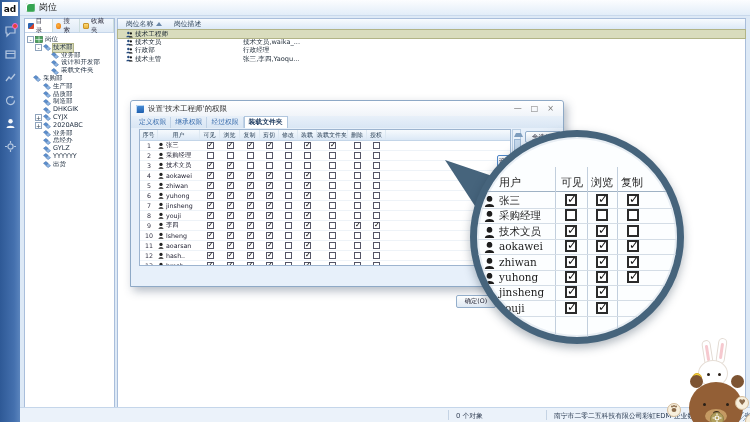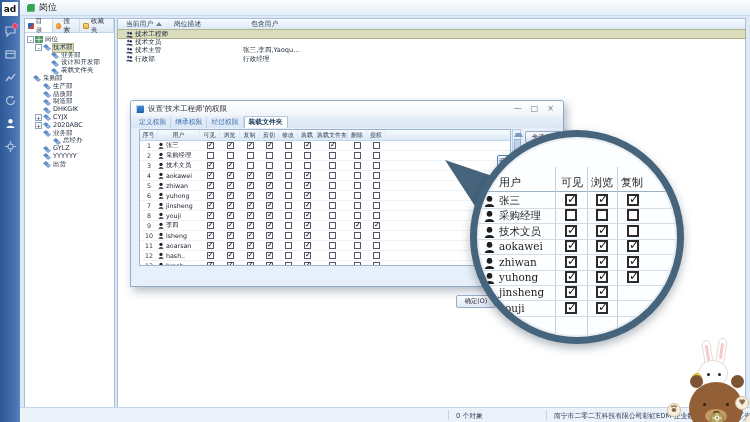--- a/index.html
+++ b/index.html
@@ -308,21 +308,21 @@
           <span class="tlabel">2020ABC</span>
         </div>
         <div class="tnode" style="padding-left: 10px;">
           <span class="exp"></span>
           <span class="nico"><svg width="8" height="7" viewBox="0 0 10 9">
               <polygon points="3.5,0.5 6.5,3 3.5,5.5 0.5,3" fill="#5b8fd0" stroke="#2d5f9e" stroke-width="0.6"></polygon>
               <polygon points="6.5,3.5 9.5,6 6.5,8.5 3.5,6" fill="#8db6e6" stroke="#2d5f9e" stroke-width="0.6"></polygon>
             </svg></span>
           <span class="tlabel">业务部</span>
         </div>
-        <div class="tnode" style="padding-left: 20px;">
+        <div class="tnode" style="padding-left: 10px;">
           <span class="exp"></span>
           <span class="nico"><svg width="8" height="7" viewBox="0 0 10 9">
               <polygon points="3.5,0.5 6.5,3 3.5,5.5 0.5,3" fill="#5b8fd0" stroke="#2d5f9e" stroke-width="0.6"></polygon>
               <polygon points="6.5,3.5 9.5,6 6.5,8.5 3.5,6" fill="#8db6e6" stroke="#2d5f9e" stroke-width="0.6"></polygon>
             </svg></span>
           <span class="tlabel">总经办</span>
         </div>
         <div class="tnode" style="padding-left: 10px;">
           <span class="exp"></span>
           <span class="nico"><svg width="8" height="7" viewBox="0 0 10 9">
@@ -345,23 +345,22 @@
               <polygon points="3.5,0.5 6.5,3 3.5,5.5 0.5,3" fill="#5b8fd0" stroke="#2d5f9e" stroke-width="0.6"></polygon>
               <polygon points="6.5,3.5 9.5,6 6.5,8.5 3.5,6" fill="#8db6e6" stroke="#2d5f9e" stroke-width="0.6"></polygon>
             </svg></span>
           <span class="tlabel">出货</span>
         </div>
       </div>
   </div>
 
   <div class="mainpanel">
     <div class="mhead">
-      <span class="mh1"><span>当前用户</span><span class="sort"></span></span>
+      <span class="mh1"><span>岗位名称</span><span class="sort"></span></span>
       <span class="mh2">岗位描述</span>
-      <span class="mh3">包含用户</span>
     </div>
     <div id="mbody">
         <div class="mrow sel">
           <span class="mc1">
             <span class="pgico"><svg width="7" height="7" viewBox="0 0 10 10">
                 <circle cx="3.4" cy="3" r="1.8" fill="#274b7d"></circle>
                 <path d="M0.5 9c0-2.8 5.8-2.8 5.8 0z" fill="#274b7d"></path>
                 <circle cx="7" cy="3.4" r="1.6" fill="#111"></circle>
                 <path d="M4.6 9.3c0-2.4 4.9-2.4 4.9 0z" fill="#111"></path>
               </svg></span>
@@ -371,44 +370,45 @@
         <div class="mrow">
           <span class="mc1">
             <span class="pgico"><svg width="7" height="7" viewBox="0 0 10 10">
                 <circle cx="3.4" cy="3" r="1.8" fill="#274b7d"></circle>
                 <path d="M0.5 9c0-2.8 5.8-2.8 5.8 0z" fill="#274b7d"></path>
                 <circle cx="7" cy="3.4" r="1.6" fill="#111"></circle>
                 <path d="M4.6 9.3c0-2.4 4.9-2.4 4.9 0z" fill="#111"></path>
               </svg></span>
             <span>技术文员</span>
           </span>
+          <span class="mc3">技术文员,waika_...</span>
+        </div>
+        <div class="mrow">
+          <span class="mc1">
+            <span class="pgico"><svg width="7" height="7" viewBox="0 0 10 10">
+                <circle cx="3.4" cy="3" r="1.8" fill="#274b7d"></circle>
+                <path d="M0.5 9c0-2.8 5.8-2.8 5.8 0z" fill="#274b7d"></path>
+                <circle cx="7" cy="3.4" r="1.6" fill="#111"></circle>
+                <path d="M4.6 9.3c0-2.4 4.9-2.4 4.9 0z" fill="#111"></path>
+              </svg></span>
+            <span>行政部</span>
+          </span>
+          <span class="mc3">行政经理</span>
         </div>
         <div class="mrow">
           <span class="mc1">
             <span class="pgico"><svg width="7" height="7" viewBox="0 0 10 10">
                 <circle cx="3.4" cy="3" r="1.8" fill="#274b7d"></circle>
                 <path d="M0.5 9c0-2.8 5.8-2.8 5.8 0z" fill="#274b7d"></path>
                 <circle cx="7" cy="3.4" r="1.6" fill="#111"></circle>
                 <path d="M4.6 9.3c0-2.4 4.9-2.4 4.9 0z" fill="#111"></path>
               </svg></span>
             <span>技术主管</span>
           </span>
           <span class="mc3">张三,李四,Yaoqu...</span>
-        </div>
-        <div class="mrow">
-          <span class="mc1">
-            <span class="pgico"><svg width="7" height="7" viewBox="0 0 10 10">
-                <circle cx="3.4" cy="3" r="1.8" fill="#274b7d"></circle>
-                <path d="M0.5 9c0-2.8 5.8-2.8 5.8 0z" fill="#274b7d"></path>
-                <circle cx="7" cy="3.4" r="1.6" fill="#111"></circle>
-                <path d="M4.6 9.3c0-2.4 4.9-2.4 4.9 0z" fill="#111"></path>
-              </svg></span>
-            <span>行政部</span>
-          </span>
-          <span class="mc3">行政经理</span>
         </div>
       </div>
   </div>
 
   <div class="statusbar">
     <span class="sdiv" style="left:428px"></span>
     <span class="sdiv" style="left:526px"></span>
     <span class="sobj">0 个对象</span>
     <span class="sinfo">
       <span>南宁市二零二五科技有限公司彩虹EDM-企业数据管理软件平台</span>

